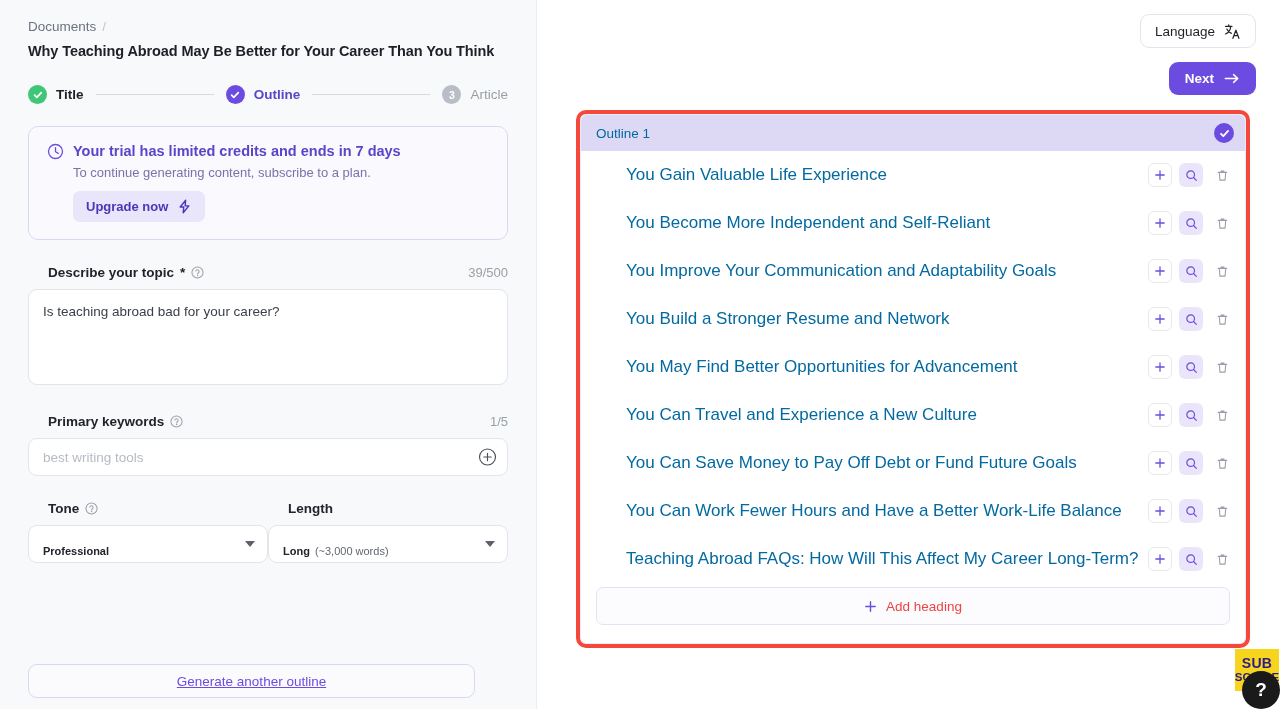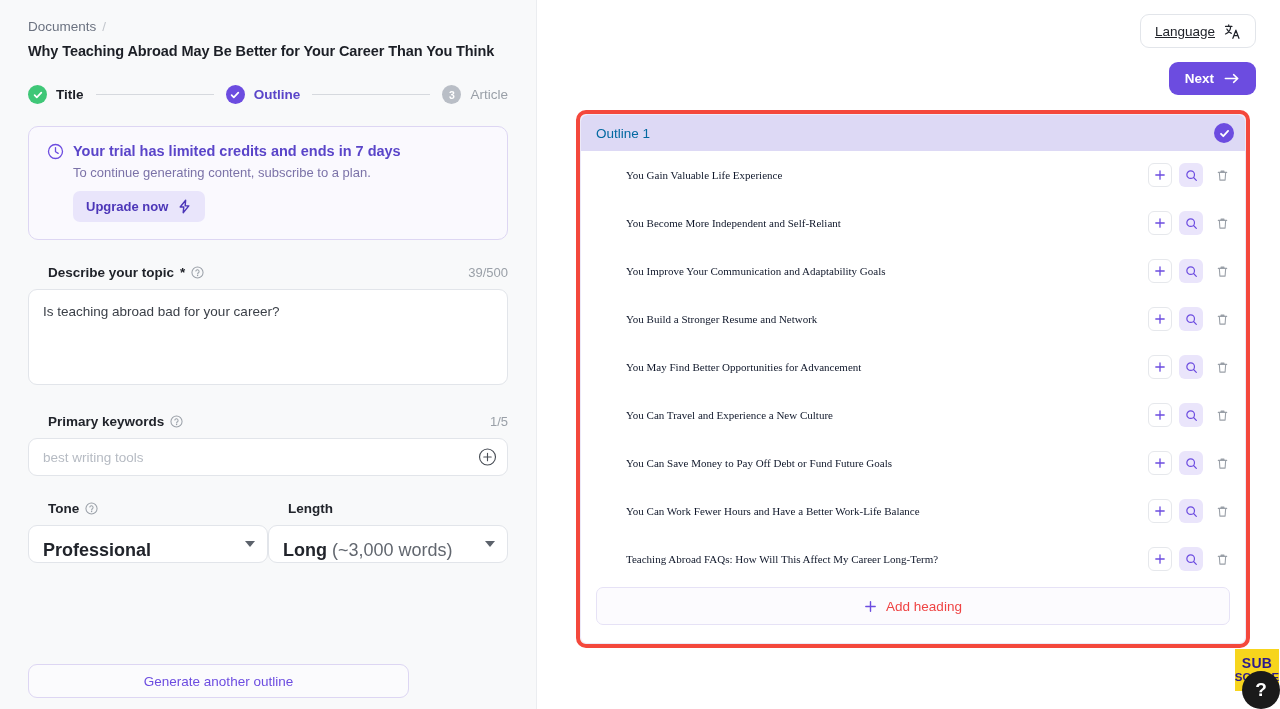--- a/index.html
+++ b/index.html
@@ -103,46 +103,46 @@
   }
   .chip-x { color: #9aa0a8; cursor: pointer; display: flex; }
 
   .two-col { display: flex; margin-top: 25px; }
   .col { flex: 1 1 0; min-width: 0; }
   .col .field-head { margin-top: 0; }
   .select-box {
     position: relative; width: 100%; height: 38px;
     background: #ffffff; border: 1px solid #e2e5ea; border-radius: 9px;
     display: flex; align-items: center; padding: 13px 32px 0 14px;
-    font-size: 18px; color: #21242b; cursor: pointer;
+    font-size: 11px; color: #21242b; cursor: pointer;
   }
   .select-box .sel-strong { font-weight: bold; color: #21242b; }
   .select-box .sel-weak { color: #62676f; }
   .caret {
     position: absolute; right: 12px; top: 50%; transform: translateY(-50%);
     width: 0; height: 0; border-left: 5px solid transparent; border-right: 5px solid transparent;
     border-top: 6px solid #5c626b;
   }
   .gen-btn {
-    position: absolute; left: 28px; bottom: 11px; width: 381px; height: 34px;
+    position: absolute; left: 28px; bottom: 11px; width: 447px; height: 34px;
     background: #fbfbfd; border: 1px solid #ddd6f3; border-radius: 9px;
     color: #6c4ce0; font-size: 13.5px; cursor: pointer;
     font-family: "Liberation Sans", sans-serif;
-    display: flex; align-items: center; justify-content: center;
+    display: flex; align-items: center; justify-content: center; text-decoration: underline;
   }
 
   
   .right-panel { flex: 1 1 auto; position: relative; background: #ffffff; }
 
   .top-actions { position: absolute; right: 24px; top: 14px; text-align: right; }
   .lang-btn {
     display: inline-flex; align-items: center; gap: 9px;
     background: #ffffff; border: 1px solid #e2e5ea; border-radius: 9px;
     height: 34px; padding: 0 14px; cursor: pointer;
-    font-size: 13.5px; color: #21242b; font-family: "Liberation Sans", sans-serif; text-decoration: underline;
+    font-size: 13.5px; color: #21242b; font-family: "Liberation Sans", sans-serif;
   }
   .next-btn {
     margin-top: 14px;
     display: inline-flex; align-items: center; justify-content: center; gap: 10px;
     background: #6c4ce0; border: none; border-radius: 9px;
     height: 33px; padding: 0 16px; cursor: pointer;
     font-size: 13.5px; font-weight: bold; color: #ffffff;
     font-family: "Liberation Sans", sans-serif;
   }
 
@@ -163,21 +163,21 @@
   .check-circle {
     width: 20px; height: 20px; border-radius: 50%; background: #6c4ce0;
     display: flex; align-items: center; justify-content: center;
   }
 
   .outline-rows { padding: 0 11px 0 0; }
   .outline-row {
     height: 48px; display: flex; align-items: center;
     padding-left: 45px;
   }
-  .row-text { flex: 1 1 auto; font-size: 11px; color: #0f172a; font-family: Liberation Serif, serif; }
+  .row-text { flex: 1 1 auto; font-size: 17px; color: #0369a1; }
   .row-actions { display: flex; align-items: center; gap: 7px; }
   .act-btn {
     width: 24px; height: 24px; border-radius: 6px;
     display: flex; align-items: center; justify-content: center;
     cursor: pointer; border: 1px solid transparent; background: transparent;
   }
   .act-plus { border-color: #e6e8ec; background: #ffffff; }
   .act-search { background: #eae5fb; }
   .act-trash { background: transparent; }
 

